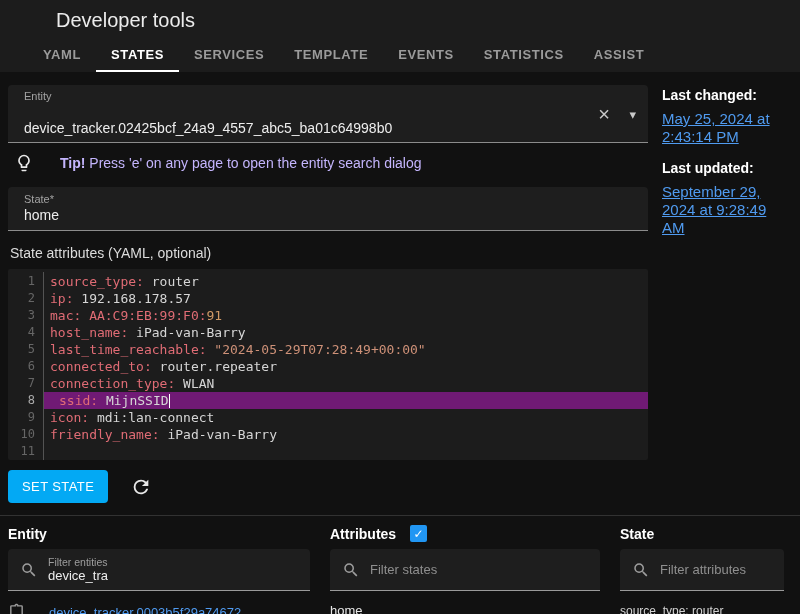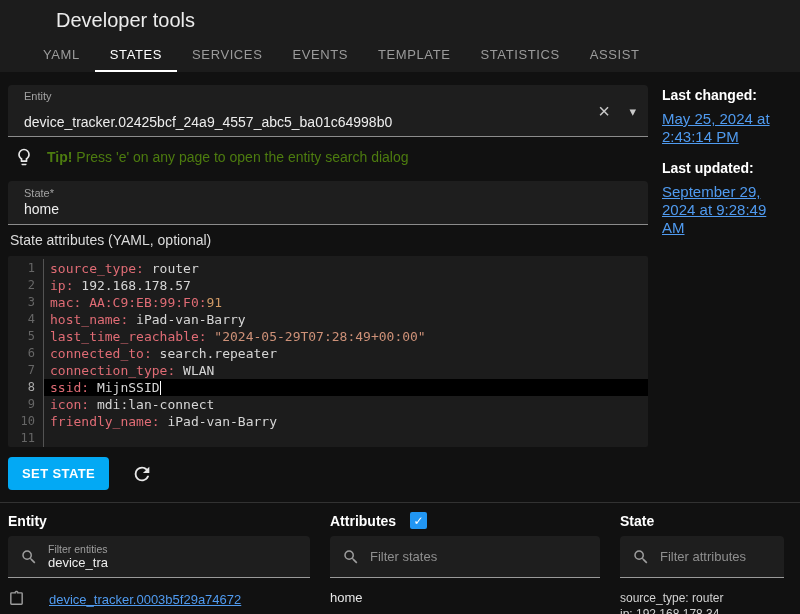--- a/index.html
+++ b/index.html
@@ -2,61 +2,61 @@
 <html lang="en" style="--accent: #03a9f4; --accent2: #2196f3; --link: #509bf0; --yaml-key: #e06c75; --yaml-plain: #d6d6d6; --yaml-number: #d19a66; --yaml-string: #ce9178;"><head>
 <meta charset="utf-8">
 <style>
   *{margin:0;padding:0;box-sizing:border-box}
   html,body{width:800px;height:614px;overflow:hidden;background:#111;
     font-family:"Liberation Sans","DejaVu Sans",sans-serif;color:#e1e1e1}
   .header{background:#1c1c1c}
   .title{font-size:20px;color:#ececec;font-weight:400;padding:9px 0 5px 56px}
   .tabs{display:flex;padding-left:28px}
   .tab{background:none;border:none;border-bottom:2px solid transparent;color:#9b9b9b;
-    font-family:inherit;font-size:13px;font-weight:400;letter-spacing:.6px;
+    font-family:inherit;font-size:13px;font-weight:700;letter-spacing:.6px;
     padding:10px 15px 8px;cursor:pointer}
   .tab.active{color:#fff;border-bottom-color:#fff}
   .content{padding:13px 8px 0}
   .main{display:flex}
   .col-left{flex:0 0 640px;width:640px}
   .col-right{flex:1;padding:2px 0 0 14px}
   .textfield{position:relative;background:#1e1e1e;border-radius:4px 4px 0 0;
     border-bottom:1px solid #8c8c8c;min-height:44px;padding:5px 64px 6px 16px;
     display:flex;flex-direction:column;justify-content:center}
   .tf-label{font-size:11px;color:#a3a3a3}
-  .tf-value{font-size:14px;color:#ededed;margin-top:12px;white-space:nowrap}
+  .tf-value{font-size:14px;color:#ededed;margin-top:18px;white-space:nowrap}
   .tf-input{background:transparent;border:none;outline:none;color:#ededed;
     font-size:14px;font-family:inherit;margin-top:2px;width:100%}
   .clear{position:absolute;right:38px;top:50%;transform:translateY(-50%);
     color:#c9c9c9;font-size:20px;line-height:1;cursor:pointer}
   .caret{position:absolute;right:12px;top:50%;transform:translateY(-50%);
     color:#c9c9c9;font-size:13px;cursor:pointer}
-  .tip{display:flex;align-items:center;gap:13px;margin:10px 4px 0 6px;
-    font-size:14px;color:#4d7c0f}
+  .tip{display:flex;align-items:center;gap:26px;margin:10px 4px 0 6px;
+    font-size:14px;color:#c4b5fd}
   .state{margin-top:14px;padding-right:16px}
-  .attr-label{margin:7px 0 8px 2px;font-size:14px;color:#dcdcdc}
+  .attr-label{margin:14px 0 8px 2px;font-size:14px;color:#dcdcdc}
   .editor{display:flex;background:#1c1c1c;min-height:191px;border-radius:2px;
     font-family:"DejaVu Sans Mono","Liberation Mono",monospace;font-size:13px;line-height:17px;
     padding:3px 0 0}
   .gutter{flex:0 0 36px;text-align:right;padding:1px 8px 0 0;color:#666;
     border-right:1px solid #535353}
   .ln{height:17px;font-size:12px}
   .ln.act{color:#ababab}
   .code{flex:1;padding:1px 0 0 6px;overflow:hidden}
   .cl{height:17px;white-space:pre}
-  .cl.act{background:#000000;margin-left:-6px;padding-left:6px}
+  .cl.act{background:#701a75;margin-left:-6px;padding-left:15px}
   .tok-key{color:var(--yaml-key,#e06c75)}
   .tok-plain{color:var(--yaml-plain,#d6d6d6)}
   .tok-number{color:var(--yaml-number,#d19a66)}
   .tok-string{color:var(--yaml-string,#ce9178)}
   .cursor{display:inline-block;width:1.5px;height:14px;background:#fff;
     vertical-align:text-bottom}
   .actions{display:flex;align-items:center;gap:22px;margin-top:10px}
   .btn-primary{background:var(--accent,#03a9f4);color:#fff;border:none;border-radius:4px;
-    padding:9px 14px;font-size:13px;font-weight:700;letter-spacing:.4px;
+    padding:9px 14px;font-size:13px;font-weight:400;letter-spacing:.4px;
     font-family:inherit;cursor:pointer}
   .icon-btn{display:inline-flex;cursor:pointer}
   .ts{margin-bottom:14px}
   .ts-label{font-weight:700;font-size:14px;color:#fff;margin-bottom:7px}
   .ts-link{color:var(--link,#509bf0);font-size:15px;text-decoration:underline;cursor:pointer}
   .divider{border-top:1px solid #323232;margin:12px -8px 0}
   .row3{display:grid;grid-template-columns:322px 290px 1fr}
   .thead{padding:9px 0 2px}
   .th{font-size:14px;font-weight:700;color:#fff;display:flex;align-items:center}
   .checkbox{width:17px;height:17px;background:var(--accent2,#2196f3);border-radius:2px;
@@ -82,22 +82,22 @@
 </head>
 <body>
 
 <div class="page">
   <header class="header">
     <div class="title">Developer tools</div>
     <nav class="tabs">
         <button class="tab">YAML</button>
         <button class="tab active">STATES</button>
         <button class="tab">SERVICES</button>
+        <button class="tab">TEMPLATE</button>
         <button class="tab">EVENTS</button>
-        <button class="tab">TEMPLATE</button>
         <button class="tab">STATISTICS</button>
         <button class="tab">ASSIST</button>
       </nav>
   </header>
 
   <div class="content">
     <div class="main">
       <div class="col-left">
 
         <div class="textfield">
@@ -136,21 +136,21 @@
               <div class="ln">9</div>
               <div class="ln">10</div>
               <div class="ln">11</div>
             </div>
           <div class="code">
               <div class="cl"><span class="tok-key">source_type:</span><span class="tok-plain"> router</span></div>
               <div class="cl"><span class="tok-key">ip:</span><span class="tok-plain"> 192.168.178.57</span></div>
               <div class="cl"><span class="tok-key">mac:</span><span class="tok-key"> AA:C9:EB:99:F0:</span><span class="tok-number">91</span></div>
               <div class="cl"><span class="tok-key">host_name:</span><span class="tok-plain"> iPad-van-Barry</span></div>
               <div class="cl"><span class="tok-key">last_time_reachable:</span><span class="tok-string"> "2024-05-29T07:28:49+00:00"</span></div>
-              <div class="cl"><span class="tok-key">connected_to:</span><span class="tok-plain"> search.repeater</span></div>
+              <div class="cl"><span class="tok-key">connected_to:</span><span class="tok-plain"> router.repeater</span></div>
               <div class="cl"><span class="tok-key">connection_type:</span><span class="tok-plain"> WLAN</span></div>
               <div class="cl act"><span class="tok-key">ssid:</span><span class="tok-plain"> MijnSSID</span><span class="cursor"></span></div>
               <div class="cl"><span class="tok-key">icon:</span><span class="tok-plain"> mdi:lan-connect</span></div>
               <div class="cl"><span class="tok-key">friendly_name:</span><span class="tok-plain"> iPad-van-Barry</span></div>
               <div class="cl"></div>
             </div>
         </div>
 
         <div class="actions">
           <button class="btn-primary">SET STATE</button>

